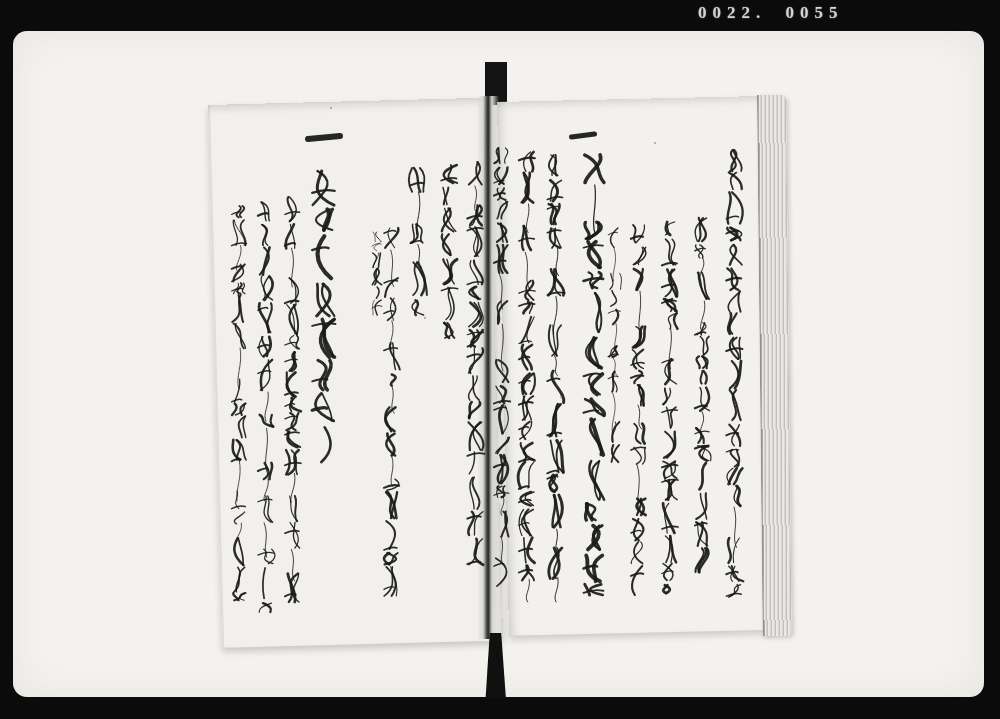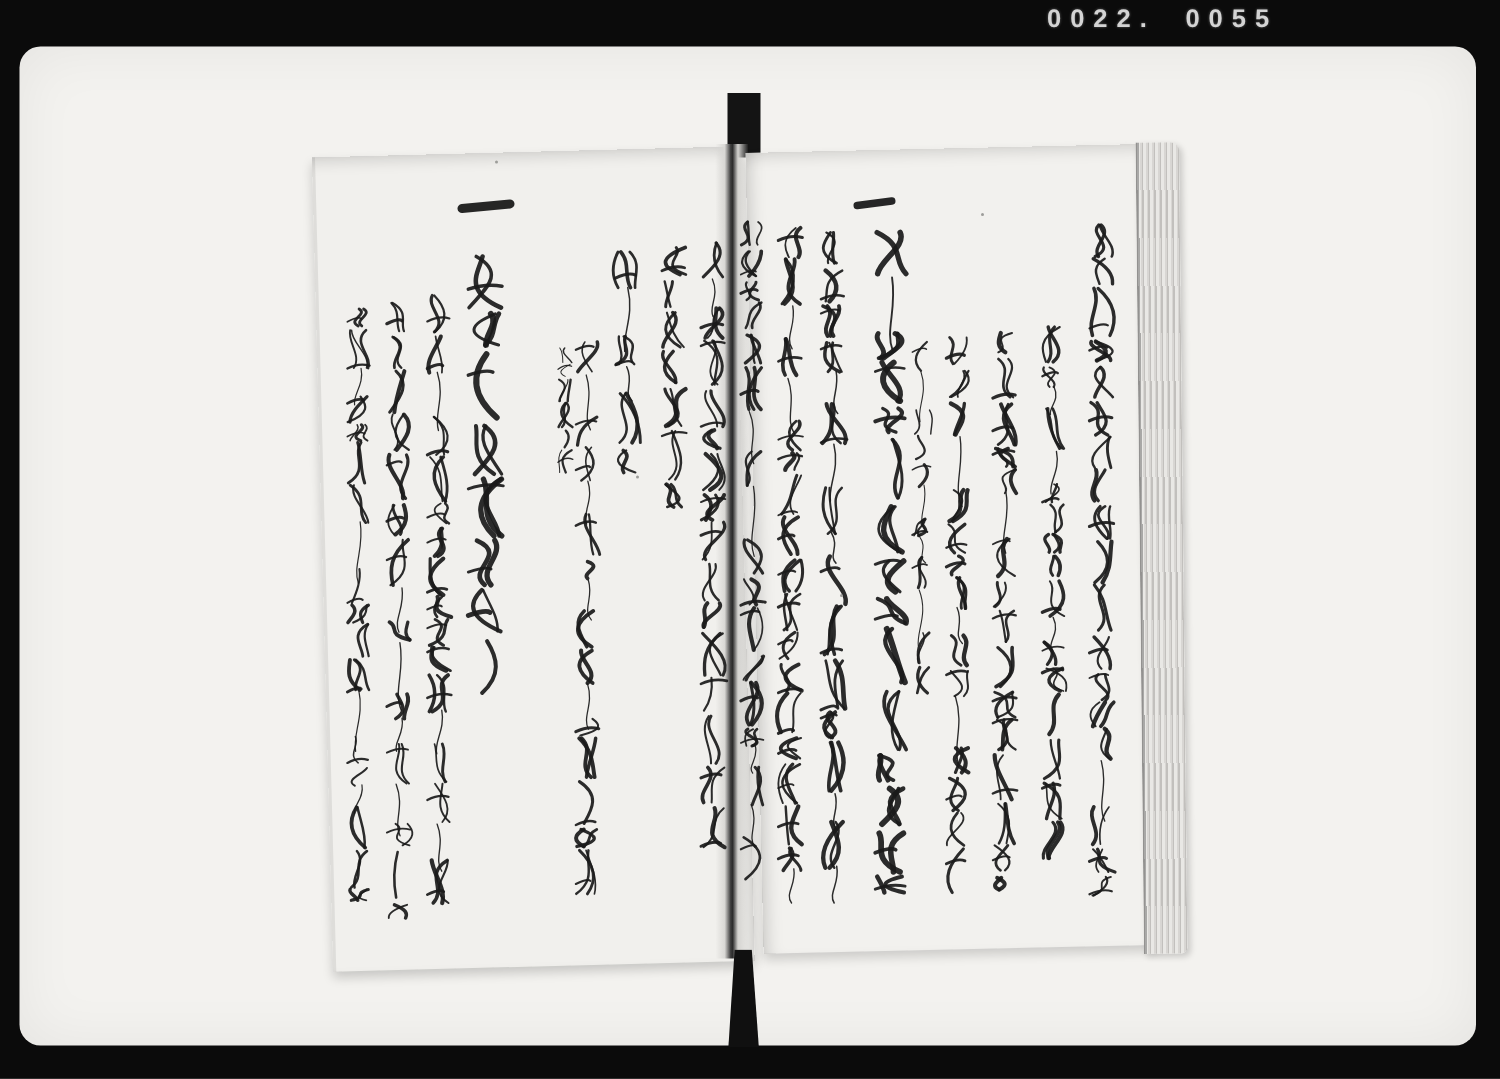--- a/index.html
+++ b/index.html
@@ -4,21 +4,21 @@
 <style>
   html,body{margin:0;padding:0;background:#000;}
   #stage{
     position:relative;width:1000px;height:719px;overflow:hidden;
     background:#0b0b0b;
     font-family:"DejaVu Sans","Liberation Sans",sans-serif;
   }
   
   #counter{
     position:absolute;left:698px;top:3px;width:220px;height:22px;
-    font-family:Liberation Sans, sans-serif;
+    font-family:Liberation Serif, serif;
     font-size:17px;font-weight:bold;color:#d4d4d4;
     letter-spacing:6px;word-spacing:9px;
     text-shadow:0 0 2px rgba(255,255,255,.35);
     filter:blur(.3px);
   }
   
   #backing{
     position:absolute;left:13px;top:31px;width:971px;height:666px;
     background:#f3f2ef;border-radius:14px;
     box-shadow:inset 0 0 40px rgba(0,0,0,.06);

